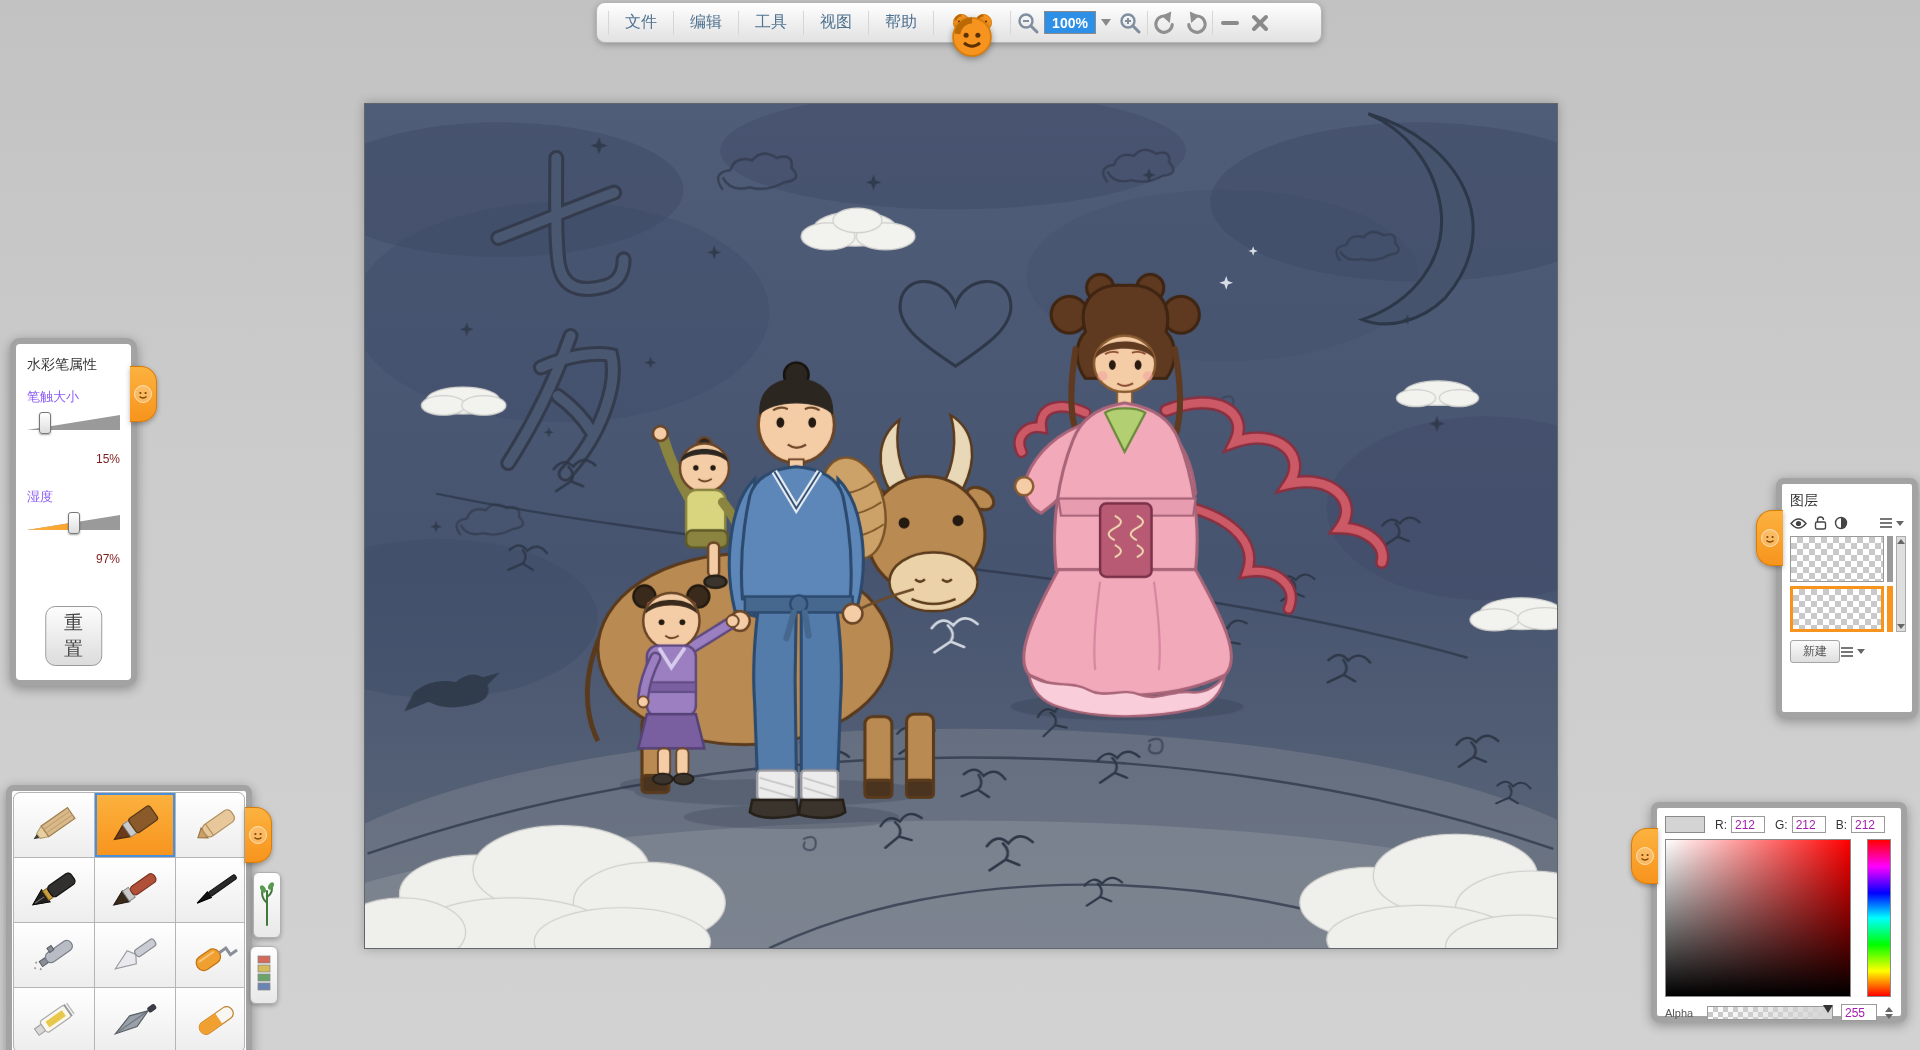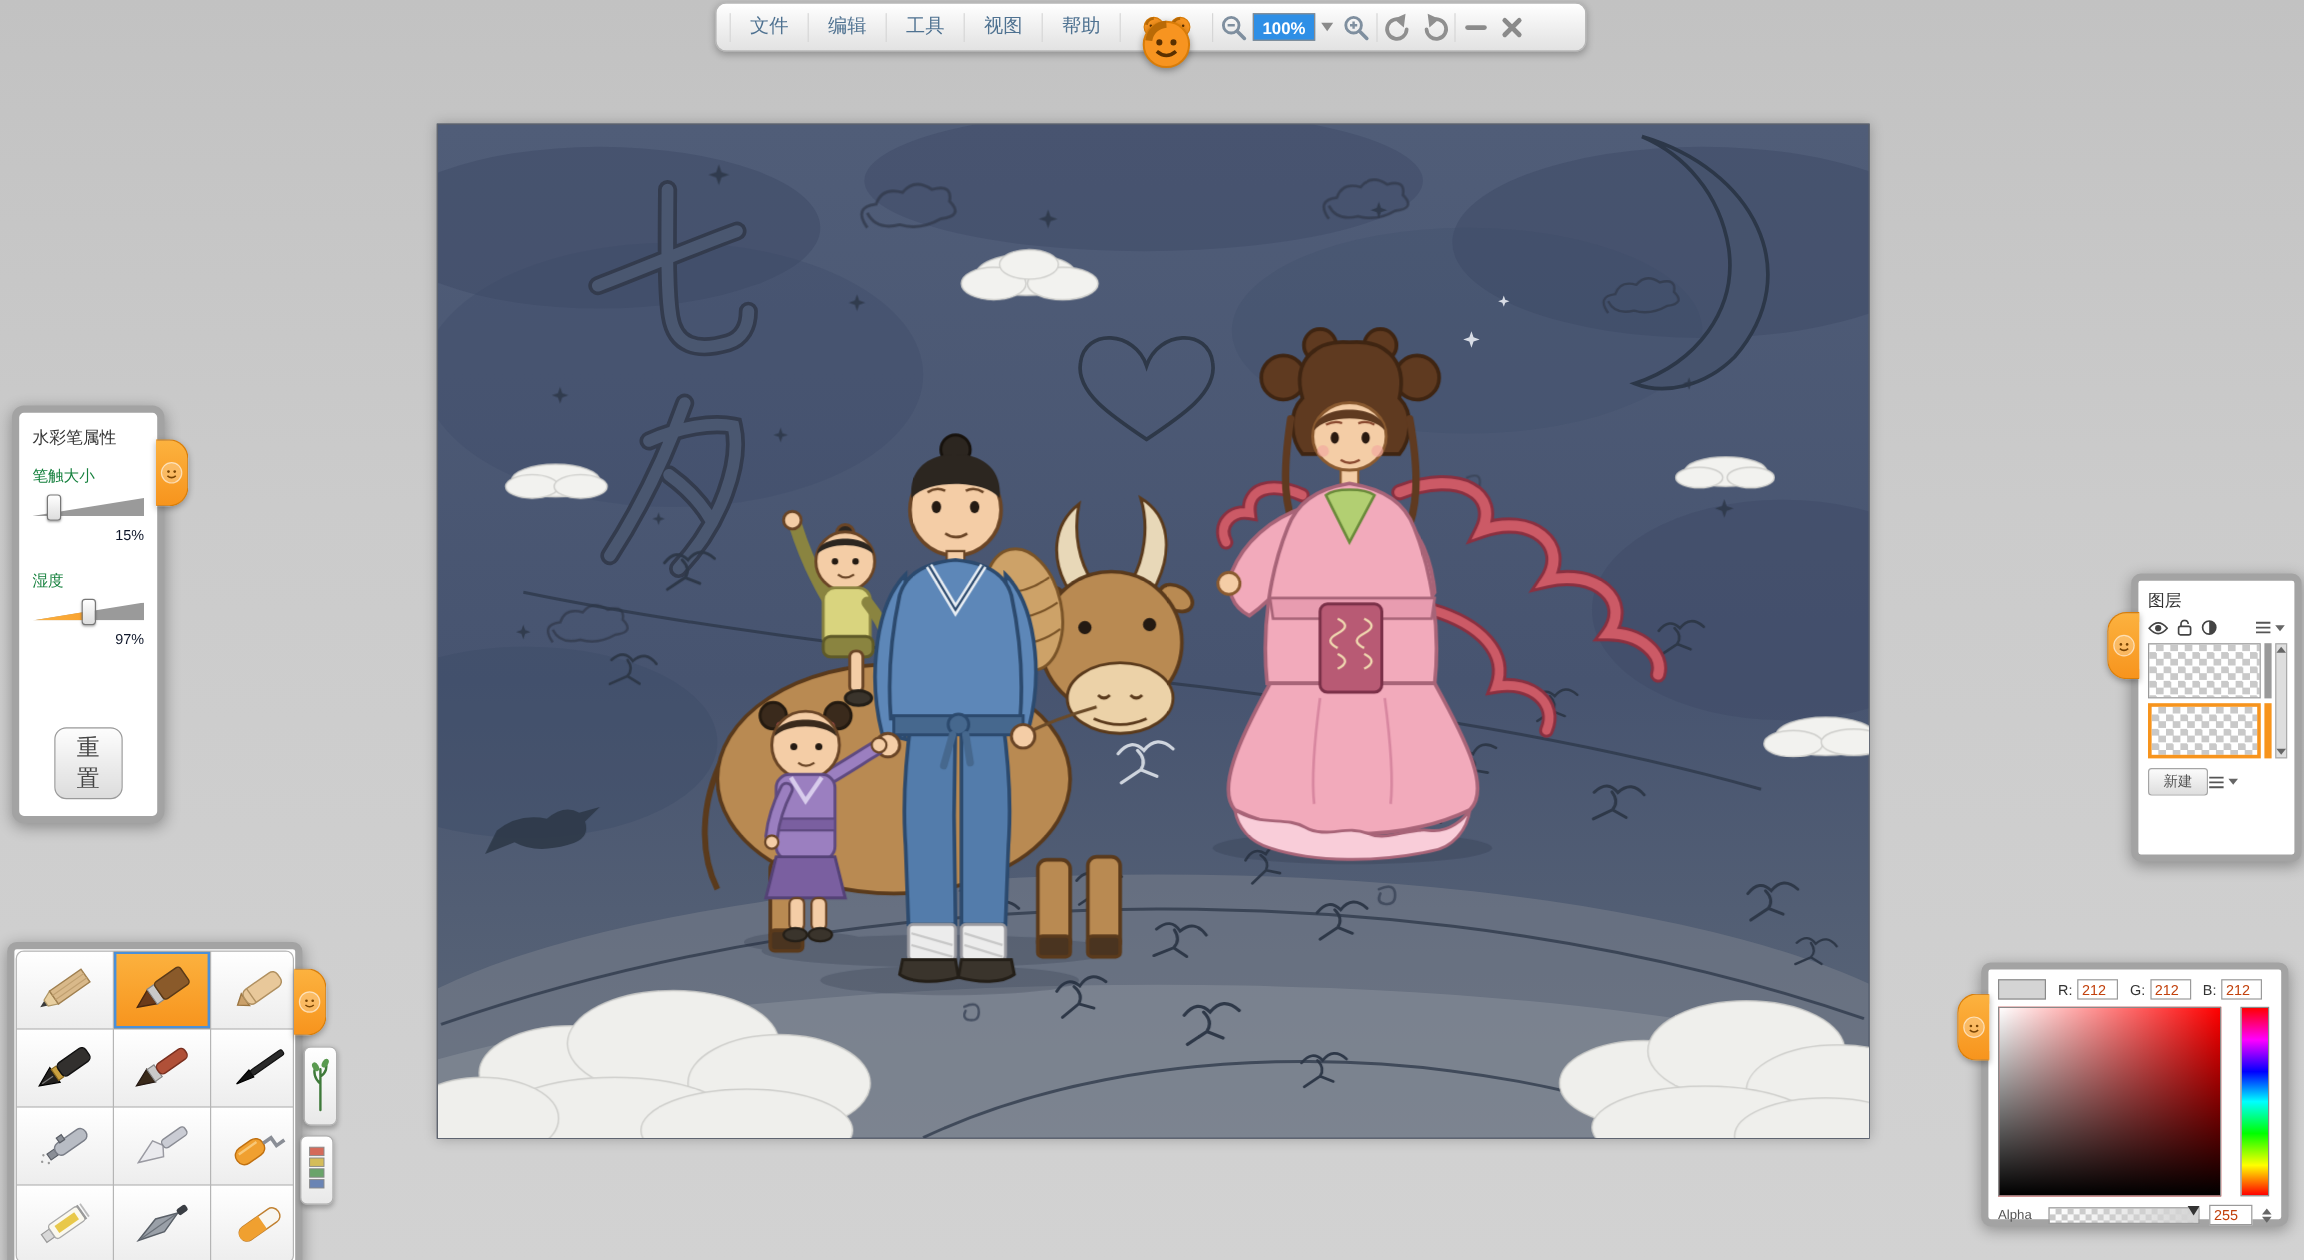--- a/index.html
+++ b/index.html
@@ -40,30 +40,30 @@
   .tri-down-s{width:0;height:0;border-left:4px solid transparent;border-right:4px solid transparent;border-top:5px solid #666;}
 
   
   .canvas{position:absolute;left:364px;top:103px;width:1192px;height:844px;
           border:1px solid #60656e;background:#46536d;box-shadow:0 0 10px rgba(0,0,0,.25);}
   .canvas svg{display:block;}
 
   
   .brush-panel{left:10px;top:338px;width:127px;height:348px;padding:12px 11px;box-sizing:border-box;}
   .bp-title{font-size:14px;color:#333;margin-bottom:14px;}
-  .bp-label{font-size:13px;color:#15803d;margin:10px 0 6px;}
+  .bp-label{font-size:13px;color:#8b5cf6;margin:10px 0 6px;}
   .slider{position:relative;height:20px;margin:2px 0 2px;}
   .wedge{position:absolute;left:0;right:0;bottom:2px;height:15px;background:#9a9a9a;
          clip-path:polygon(0 100%,100% 0,100% 100%);}
   .wedge-fill-wrap{position:absolute;left:0;bottom:2px;height:15px;overflow:hidden;}
   .wedge-fill{height:15px;background:linear-gradient(90deg,#fbb040,#f7941d);
               clip-path:polygon(0 100%,100% 0,100% 100%);}
   .slider-handle{position:absolute;top:0;width:10px;height:20px;background:linear-gradient(#fff,#ddd);
                  border:1px solid #777;border-radius:3px;box-shadow:0 1px 2px rgba(0,0,0,.35);cursor:ew-resize;}
-  .bp-value{font-size:12px;color:#0f172a;text-align:right;margin-top:7px;}
+  .bp-value{font-size:12px;color:#7f1d1d;text-align:right;margin-top:20px;}
   .reset-btn{position:absolute;bottom:14px;left:50%;transform:translateX(-50%);
              font-size:19px;color:#444;padding:3px 14px;border:1px solid #9a9a9a;border-radius:10px;
              background:linear-gradient(#fdfdfd,#dcdcdc);cursor:pointer;font-family:Liberation Sans, sans-serif;}
 
   
   .tool-palette{left:6px;top:785px;width:246px;border-radius:8px;padding:1px;box-sizing:border-box;}
   .tool-grid{display:grid;grid-template-columns:repeat(3,80px);grid-auto-rows:64px;gap:1px;background:#b5b5b5;
              border:1px solid #b5b5b5;border-radius:7px;overflow:hidden;}
   .tool-cell{background:linear-gradient(180deg,#ffffff,#ededed);display:flex;align-items:center;justify-content:center;cursor:pointer;}
   .tool-cell.selected{background:linear-gradient(180deg,#fcb23f,#f7941d);outline:2px solid #4a90d9;outline-offset:-2px;}
@@ -88,21 +88,21 @@
   .new-btn{font-size:12px;color:#555;padding:2px 12px;border:1px solid #a5a5a5;border-radius:3px;
            background:linear-gradient(#fbfbfb,#dedede);cursor:pointer;font-family:"Liberation Sans",sans-serif;}
   .mini-menu{display:flex;align-items:center;gap:3px;cursor:pointer;}
 
   
   .color-panel{left:1651px;top:802px;width:256px;height:220px;padding:8px;box-sizing:border-box;border-radius:8px;}
   .cp-row1{display:flex;align-items:center;gap:4px;margin-bottom:6px;}
   .cp-swatch{width:38px;height:15px;border:1px solid #8a8a8a;background:#d4d4d4;}
   .cp-label{font-size:12px;color:#333;margin-left:6px;}
   .cp-input{width:34px;height:17px;box-sizing:border-box;border:1px solid #9a9a9a;font-size:12px;text-align:left;
-            padding:0 3px;font-family:"Liberation Sans",sans-serif;color:#c2410c;background:#fff;}
+            padding:0 3px;font-family:"Liberation Sans",sans-serif;color:#a21caf;background:#fff;}
   .cp-body{display:flex;gap:16px;}
   .sv-square{width:184px;height:156px;border:1px solid #8a8a8a;cursor:crosshair;
              background:linear-gradient(to top,#000,rgba(0,0,0,0)),linear-gradient(to right,#fff,rgba(255,255,255,0)),#f00;}
   .hue-bar{width:22px;height:156px;border:1px solid #8a8a8a;cursor:crosshair;
            background:linear-gradient(180deg,#f00 0%,#f0f 17%,#00f 34%,#0ff 50%,#0f0 67%,#ff0 84%,#f00 100%);}
   .cp-alpha{display:flex;align-items:center;gap:8px;margin-top:7px;}
   .alpha-label{font-size:11px;color:#555;width:36px;}
   .alpha-strip{position:relative;width:132px;height:12px;border:1px solid #9a9a9a;
                background:linear-gradient(to right,rgba(212,212,212,0),rgba(212,212,212,1)),
                           conic-gradient(#c9c9c9 25%,#ffffff 0 50%,#c9c9c9 0 75%,#ffffff 0) 0 0/10px 10px;cursor:pointer;}

